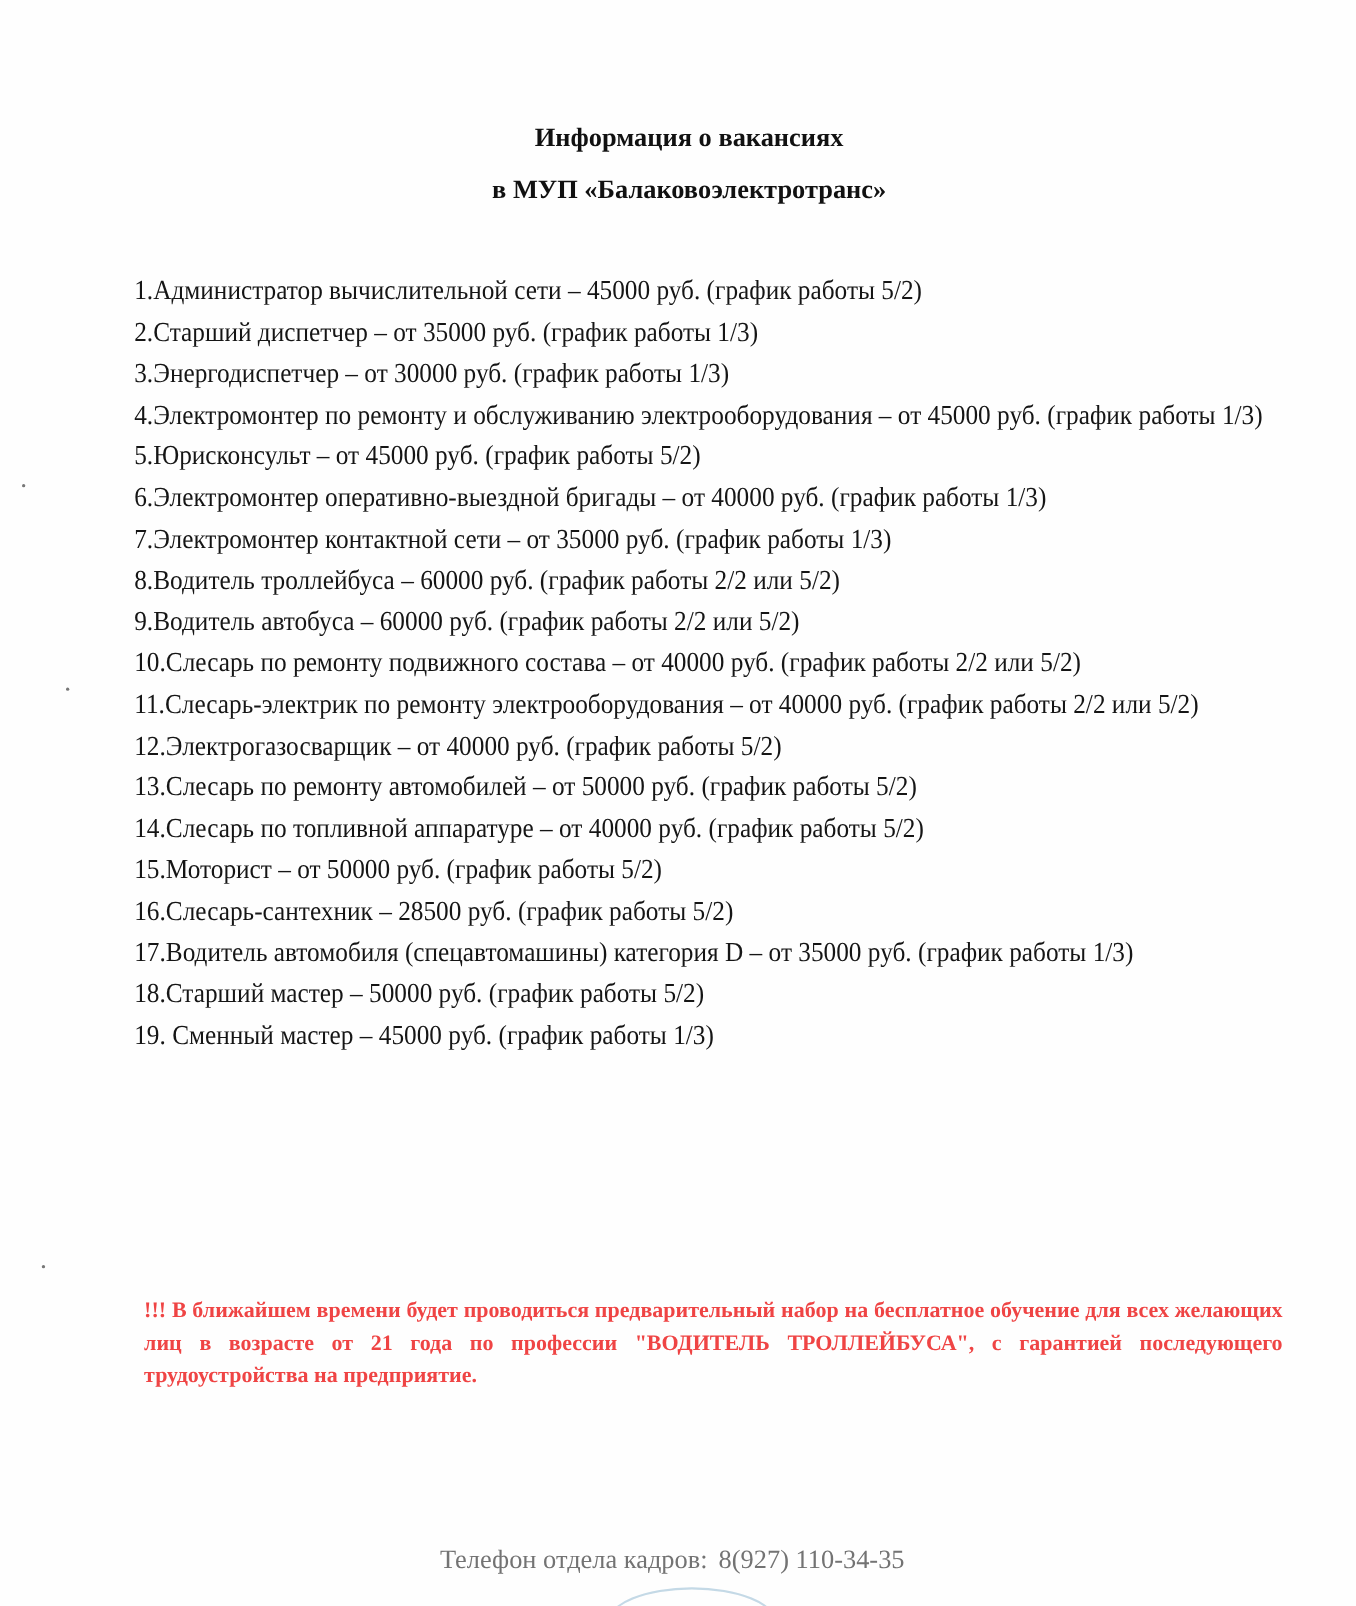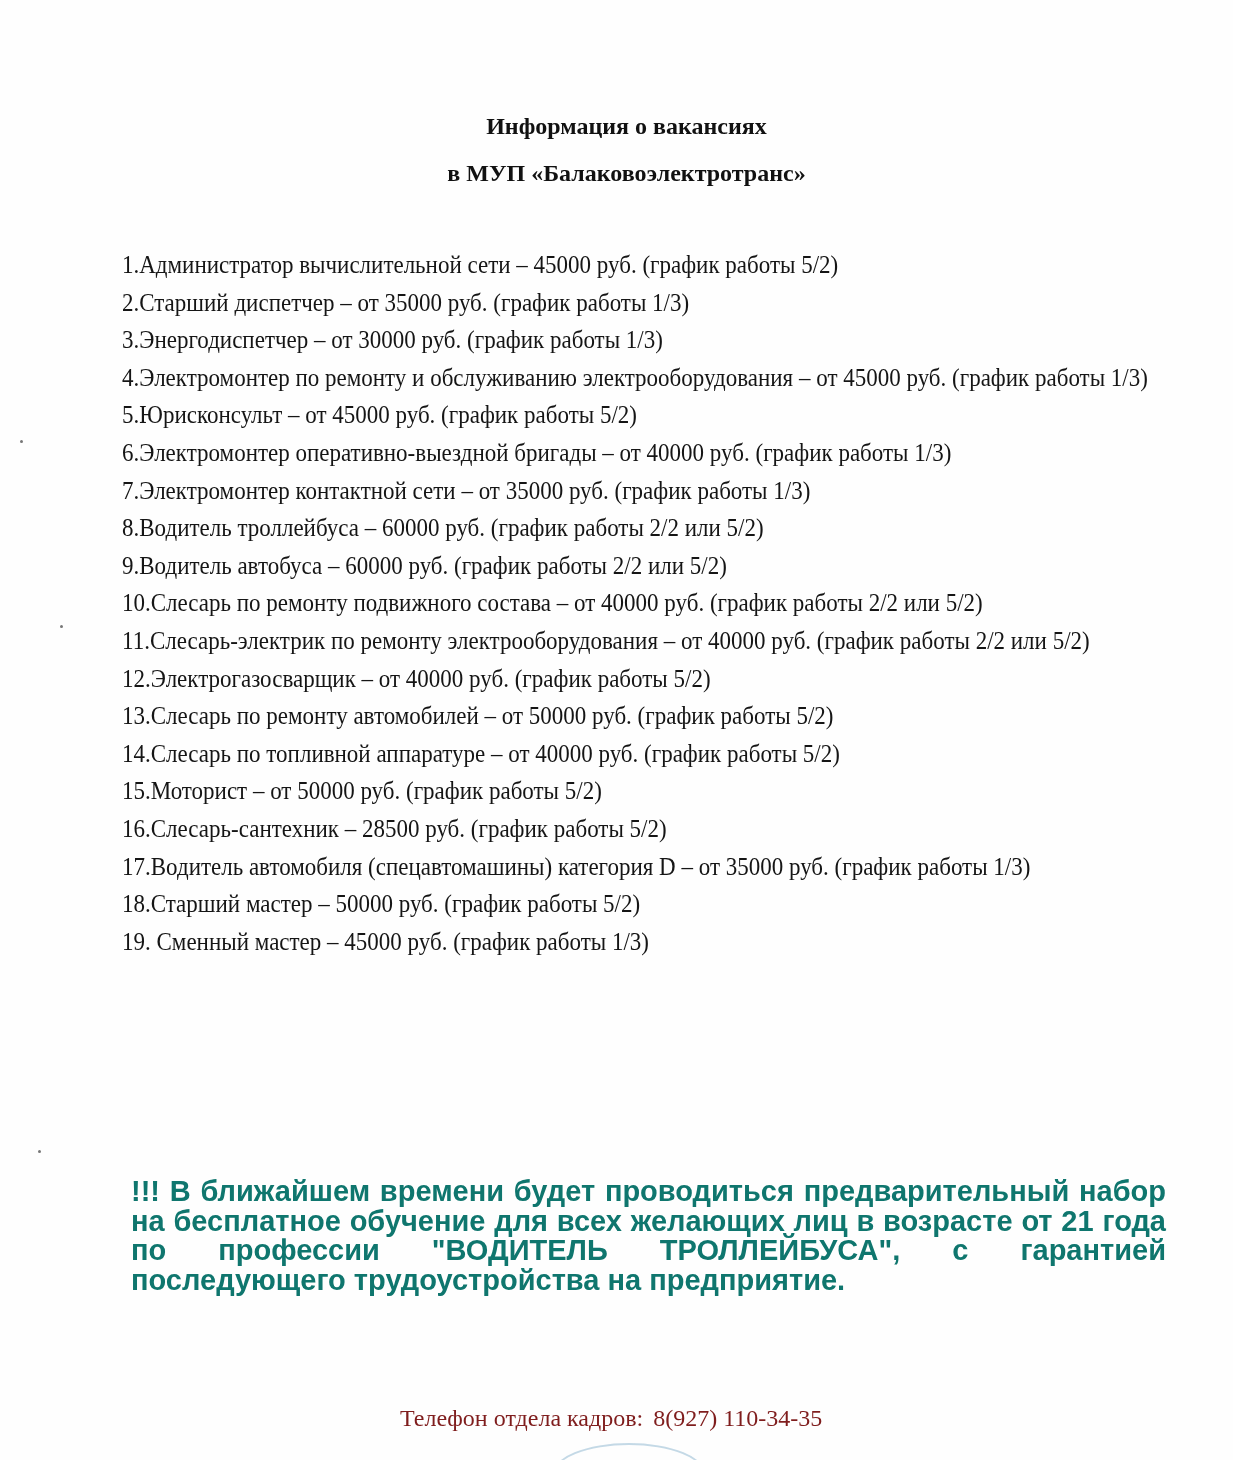--- a/index.html
+++ b/index.html
@@ -4,22 +4,22 @@
 <style>
   html, body { margin: 0; padding: 0; background: #ffffff; }
   body { width: 1233px; height: 1460px; position: relative; overflow: hidden; color: #111; }
   .page { position: absolute; inset: 0; background: #fefefe; }
   .title { position: absolute; left: 0; width: 1233px; text-align: center; font-family: "Liberation Serif", serif; font-weight: bold; font-size: 24px; color: #111; }
   .title.t1 { top: 113px; left: 10px; }
   .title.t2 { top: 160px; left: 10px; }
   .list { position: absolute; left: 122px; top: 246px; width: 1040px; font-family: "Liberation Serif", serif; font-size: 25px; line-height: 37.6px; color: #151515; transform: scaleX(0.92); transform-origin: left top; width: 1130px; }
   .item { text-align: justify; text-align-last: left; }
   .item.wrap { text-align: justify; }
-  .notice { position: absolute; left: 131px; top: 1177px; width: 1035px; font-family: Liberation Sans, sans-serif; font-weight: bold; font-size: 29px; line-height: 29.5px; text-align: justify; color: #0f766e; }
-  .phone { position: absolute; top: 1405px; left: 400px; font-family: "Liberation Serif", serif; font-size: 24px; color: #7f1d1d; }
+  .notice { position: absolute; left: 131px; top: 1177px; width: 1035px; font-family: Liberation Serif, serif; font-weight: bold; font-size: 20px; line-height: 29.5px; text-align: justify; color: #ef4444; }
+  .phone { position: absolute; top: 1405px; left: 400px; font-family: "Liberation Serif", serif; font-size: 24px; color: #737373; }
   .phone .num { margin-left: 10px; }
   .stamp { position: absolute; left: 552px; top: 1443px; width: 150px; height: 60px; border: 2px solid #9cc0d6; border-radius: 50%; opacity: 0.6; }
   .dot { position: absolute; width: 3px; height: 3px; background: #777; border-radius: 50%; }
 </style>
 </head>
 <body>
 
 <div class="page">
 
   <div class="title t1">Информация о вакансиях</div>

